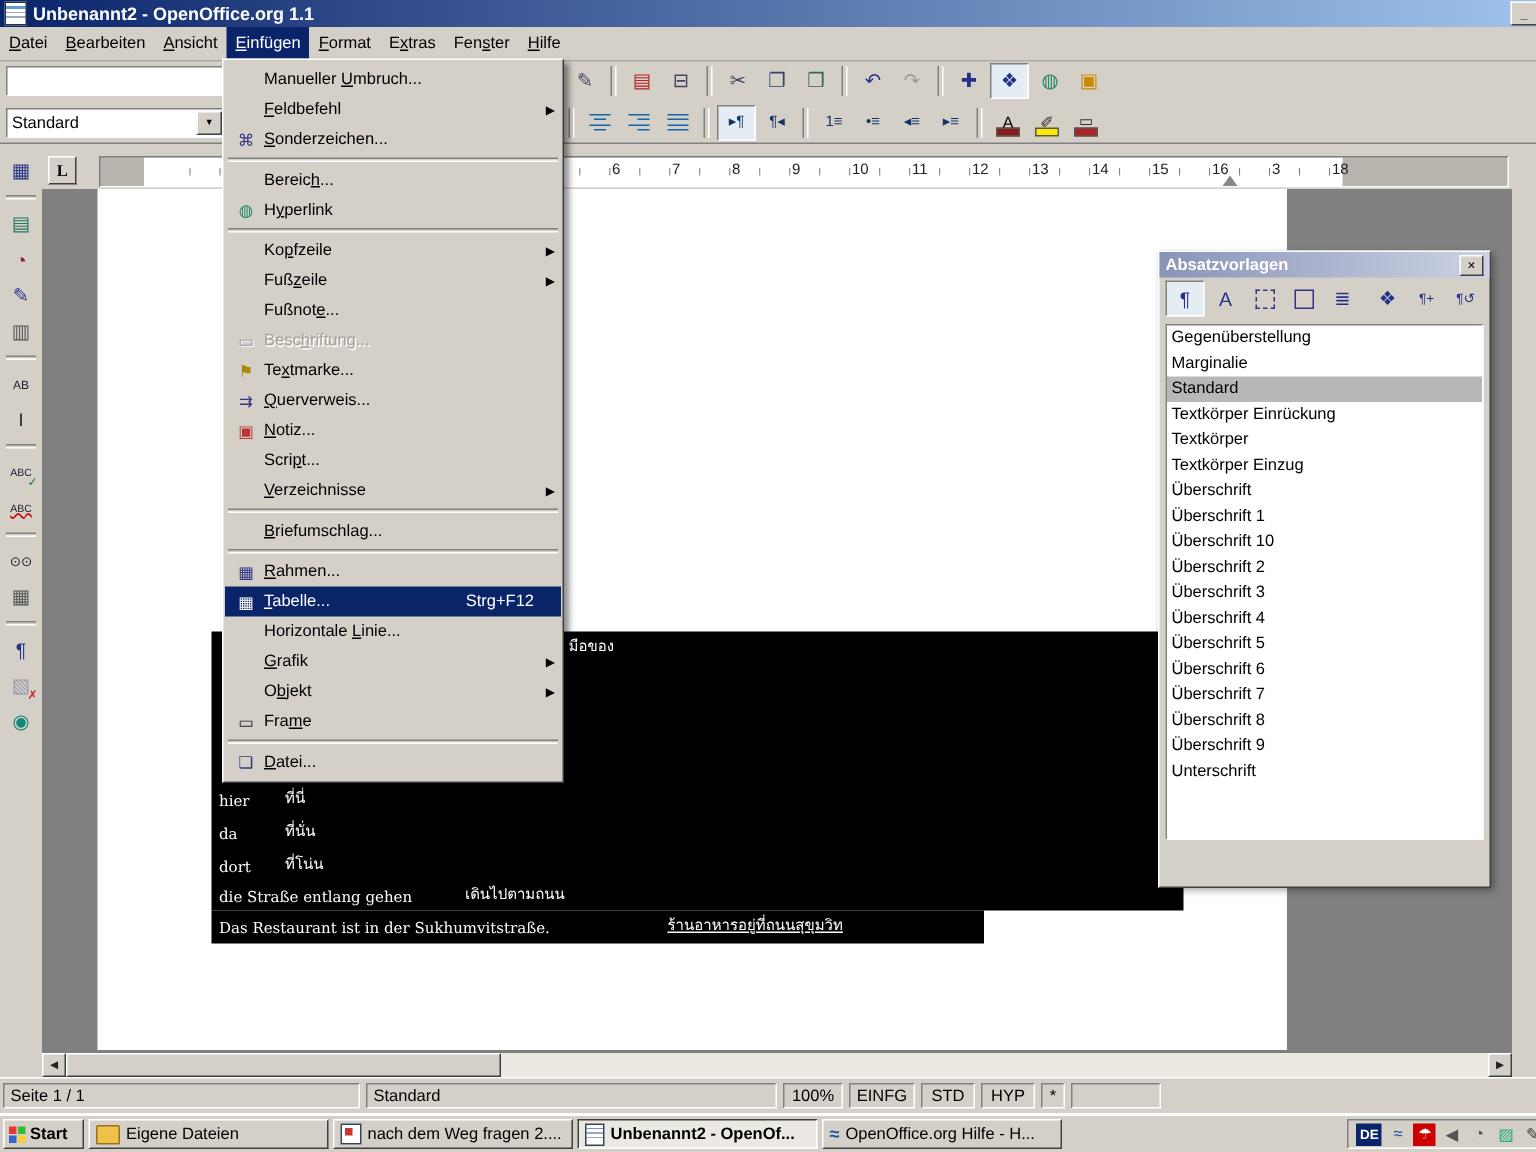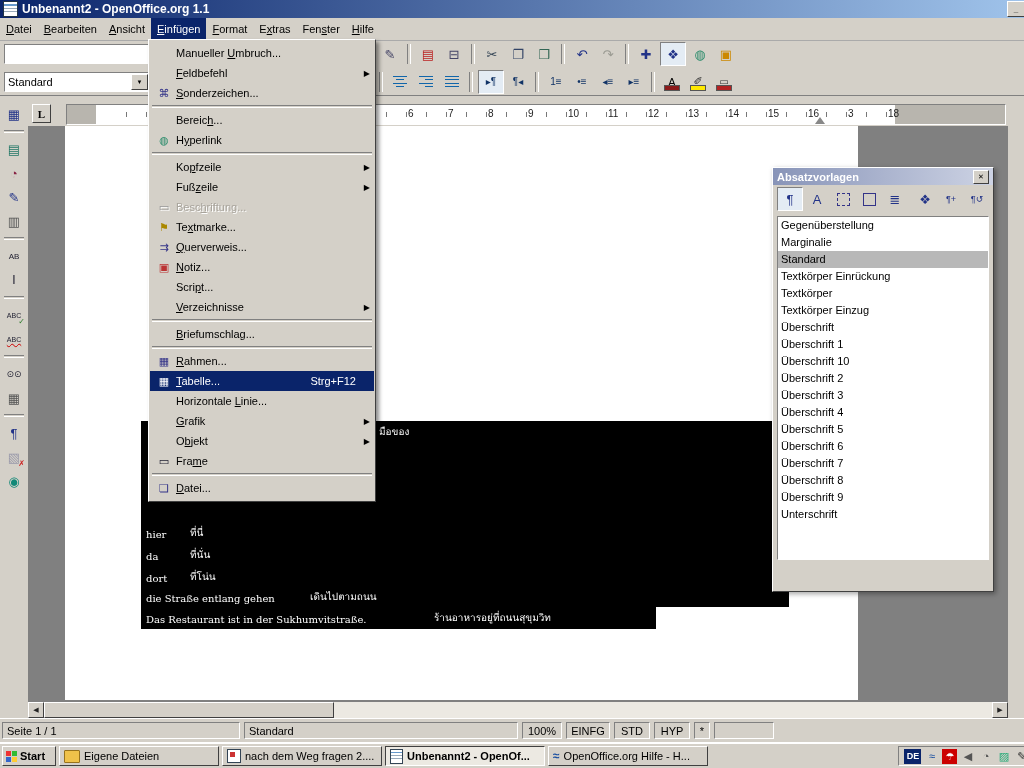--- a/index.html
+++ b/index.html
@@ -352,21 +352,21 @@
       <span class="docseg" style="left: 351px; top: 296px;">มือของ</span>
       <span class="docseg" style="left: 118px; top: 399px;">hier</span>
       <span class="docseg" style="left: 162px; top: 397px;">ที่นี่</span>
       <span class="docseg" style="left: 118px; top: 421px;">da</span>
       <span class="docseg" style="left: 162px; top: 419px;">ที่นั่น</span>
       <span class="docseg" style="left: 118px; top: 443px;">dort</span>
       <span class="docseg" style="left: 162px; top: 441px;">ที่โน่น</span>
       <span class="docseg" style="left: 118px; top: 463px;">die Straße entlang gehen</span>
       <span class="docseg" style="left: 282px; top: 461px;">เดินไปตามถนน</span>
       <span class="docseg" style="left: 118px; top: 484px;">Das Restaurant ist in der Sukhumvitstraße.</span>
-      <span class="docseg" style="left: 406px; top: 482px;">ร้านอาหารอยู่ที่ถนนสุขุมวิท</span>
+      <span class="docseg" style="left: 417px; top: 482px; text-decoration: underline;">ร้านอาหารอยู่ที่ถนนสุขุมวิท</span>
     </div>
 
   <div id="vscroll">
     <span class="sbtn raised" style="top:0;">▲</span>
     <span class="sthumb raised" style="left:0;top:16px;width:16px;height:76px;"></span>
     <span class="sbtn raised" style="bottom:0;">▼</span>
   </div>
   <div id="hscroll">
     <span class="sbtn raised" style="left:0;">◀</span>
     <span class="sthumb raised" style="top:0;left:16px;width:290px;height:16px;"></span>
@@ -459,20 +459,25 @@
       <div class="mi">
         <span class="ico"></span>
         <span class="lbl">Ko<u>p</u>fzeile</span>
         <span class="sub">▶</span>
       </div>
       <div class="mi">
         <span class="ico"></span>
         <span class="lbl">Fuß<u>z</u>eile</span>
         <span class="sub">▶</span>
       </div>
+      <div class="mi">
+        <span class="ico"></span>
+        <span class="lbl">Fußnot<u>e</u>...</span>
+        <span class="sub"></span>
+      </div>
       <div class="mi dis">
         <span class="ico" style="color: rgb(153, 153, 153);">▭</span>
         <span class="lbl">Besc<u>h</u>riftung...</span>
         <span class="sub"></span>
       </div>
       <div class="mi">
         <span class="ico" style="color: rgb(170, 136, 0);">⚑</span>
         <span class="lbl">Te<u>x</u>tmarke...</span>
         <span class="sub"></span>
       </div>

